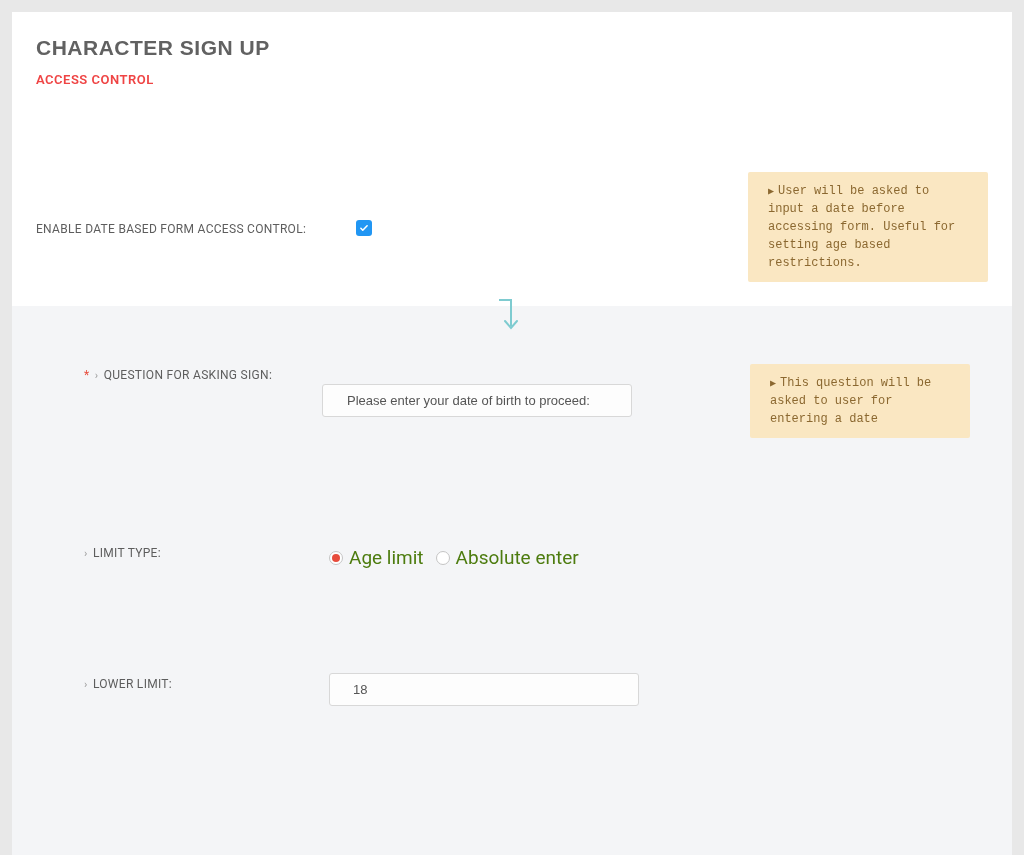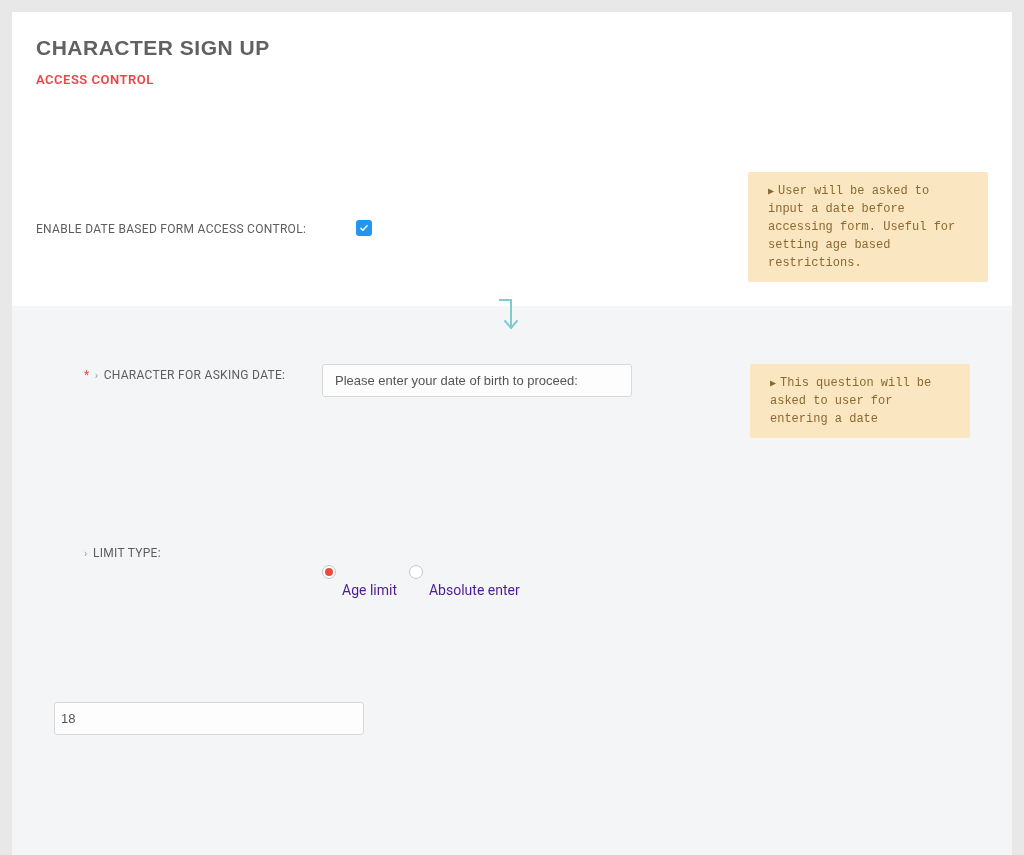--- a/index.html
+++ b/index.html
@@ -147,35 +147,36 @@
       flex: 1;
       padding-left: 20px;
     }
     
     .nested-row .help-box {
       max-width: 220px;
     }
     
     .text-input {
       width: 100%;
-      padding: 8px 12px;
+      padding: 8px 24px;
       border: 1px solid #d8d8d8;
       border-radius: 3px;
       font-size: 13px;
       color: #555;
       background: #fdfdfd;
+      margin-top: 20px;
     }
     
     .text-input::placeholder {
       color: #999;
     }
     
     .number-input {
       width: 100%;
-      padding: 8px 6px;
+      padding: 8px 23px;
       border: 1px solid #d8d8d8;
       border-radius: 3px;
       font-size: 13px;
       color: #555;
       background: #fdfdfd;
     }
     
     .radio-group {
       display: flex;
       align-items: center;
@@ -203,27 +204,27 @@
     
     .radio.checked::after {
       content: "";
       width: 8px;
       height: 8px;
       background: #e74c3c;
       border-radius: 50%;
     }
     
     .radio-label {
-      font-size: 14px;
-      color: #4c1d95;
-      margin-top: 36px;
+      font-size: 19px;
+      color: #4d7c0f;
     }
     
     .nested-row.tight {
       padding-top: 80px;
+      gap: 7px;
     }
   </style>
 </head>
 <body>
 
 <div class="container">
   <h1 class="page-title">CHARACTER SIGN UP</h1>
   <div class="page-subtitle">ACCESS CONTROL</div>
 
   <div class="row">
@@ -247,21 +248,21 @@
       <svg width="30" height="36" viewBox="0 0 30 36">
         <path d="M 2 2 L 14 2 L 14 28" fill="none" stroke="#7ecbd0" stroke-width="2"></path>
         <path d="M 8 23 L 14 30 L 20 23" fill="none" stroke="#7ecbd0" stroke-width="2" stroke-linecap="round"></path>
       </svg>
     </div>
 
     <div class="nested-row">
       <div class="label-col">
         <span class="required">*</span>
         <span class="chevron">›</span>
-        <span>CHARACTER FOR ASKING DATE:</span>
+        <span>QUESTION FOR ASKING SIGN:</span>
       </div>
       <div class="input-col">
         <input type="text" class="text-input" value="Please enter your date of birth to proceed:" style="">
       </div>
       <div class="help-col">
         <div class="help-box">
           <span class="caret">▶</span><span>This question will be asked to user for entering a date</span>
         </div>
       </div>
     </div>
@@ -279,20 +280,24 @@
           </div>
           <div class="radio-option">
             <span class="radio"></span>
             <span class="radio-label">Absolute enter</span>
           </div>
         </div>
       </div>
     </div>
 
     <div class="nested-row tight">
+      <div class="label-col">
+        <span class="chevron">›</span>
+        <span>LOWER LIMIT:</span>
+      </div>
       <div class="input-col">
         <input type="number" class="number-input" value="18" style="">
       </div>
       <div class="help-col"></div>
     </div>
 
     <div class="nested-row tight">
 
       <div class="help-col"></div>
     </div>

